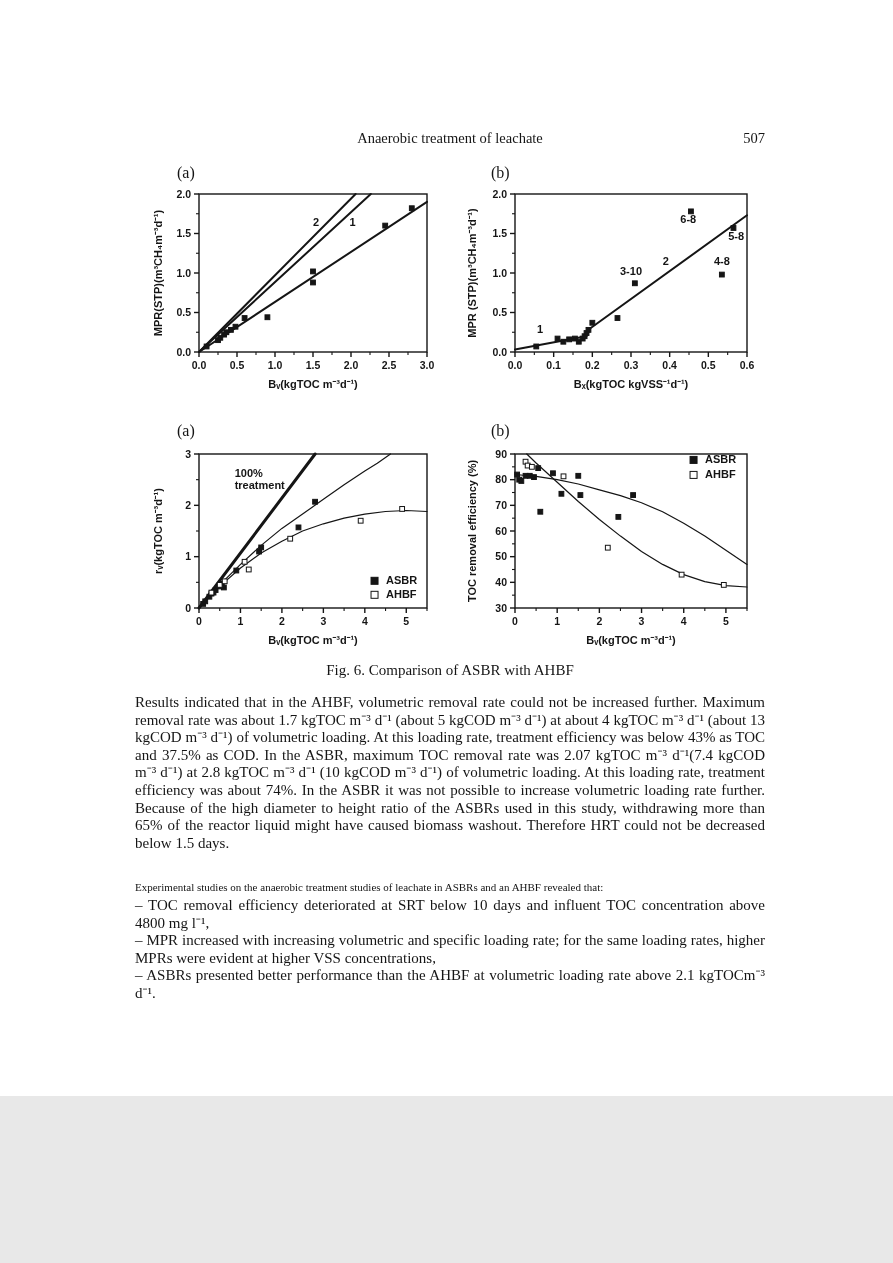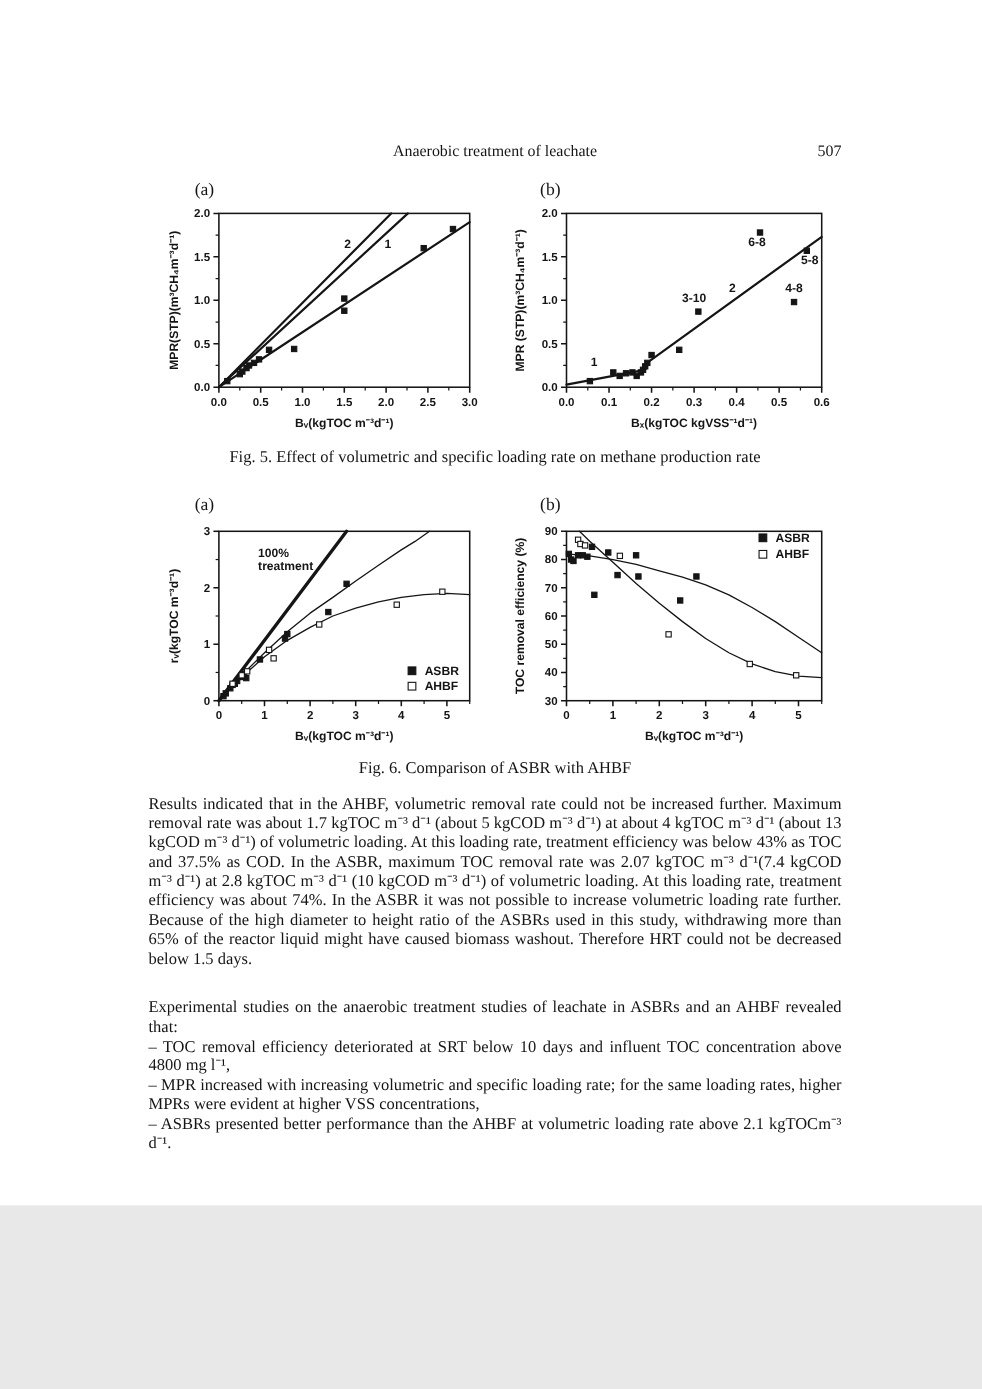--- a/index.html
+++ b/index.html
@@ -28,21 +28,21 @@
   .caption6{margin-top:10px;}
   
   svg.chart{display:block;}
   svg.chart text{font-family:"Liberation Sans", sans-serif;fill:#151515;}
   svg.chart .tick-label{font-size:10.5px;font-weight:bold;}
   svg.chart .ax-label{font-size:11px;font-weight:bold;}
   svg.chart .ann{font-size:11px;font-weight:bold;}
   
   .body-par{font-size:15px;line-height:17.6px;text-align:justify;margin:15px 0 0 0;}
   .concl-heading{font-size:15px;margin:30px 0 0 100px;letter-spacing:0.3px;}
-  .concl-intro{font-size:15px;line-height:17.6px;text-align:justify;margin:27px 0 0 0;}
+  .concl-intro{font-size:11px;line-height:17.6px;text-align:justify;margin:27px 0 0 0;}
   .bullet{font-size:15px;line-height:17.6px;text-align:justify;margin:0;}
 </style>
 </head>
 <body>
 
 <div class="page">
   <div class="content">
 
     <div class="running-head-row">
       <div class="running-head">Anaerobic treatment of leachate</div>
@@ -169,21 +169,20 @@
             <text x="202.8" y="81.1" text-anchor="middle" class="ann">2</text>
             <text x="168" y="90.58" text-anchor="middle" class="ann">3-10</text>
             <text x="225.2266666666667" y="39.23000000000002" text-anchor="middle" class="ann">6-8</text>
             <text x="273.1733333333333" y="55.82000000000001" text-anchor="middle" class="ann">5-8</text>
             <text x="258.8666666666667" y="81.1" text-anchor="middle" class="ann">4-8</text>
             <text x="168" y="204" text-anchor="middle" class="ax-label">Bₓ(kgTOC kgVSS⁻¹d⁻¹)</text>
             <text x="13" y="89" text-anchor="middle" class="ax-label" transform="rotate(-90 13 89)">MPR (STP)(m³CH₄m⁻³d⁻¹)</text>
           </svg>
       </div>
     </div>
-    <p class="figure-caption">Fig. 5.  Effect of volumetric and specific loading rate on methane production rate</p>
 
     <div class="figure-row" style="margin-top:26px;">
       <div class="panel panel-a6">
         <p class="panel-label">(a)</p>
         <svg class="chart" width="292" height="210" viewBox="0 0 292 210">
             <rect x="50" y="12" width="228" height="154" fill="none" stroke="#151515" stroke-width="1.4"></rect>
             <line x1="50" y1="166" x2="50" y2="171" stroke="#151515" stroke-width="1.4"></line>
             <text x="50" y="183" text-anchor="middle" class="tick-label">0</text>
             <line x1="91.45454545454545" y1="166" x2="91.45454545454545" y2="171" stroke="#151515" stroke-width="1.4"></line>
             <text x="91.45454545454545" y="183" text-anchor="middle" class="tick-label">1</text>

